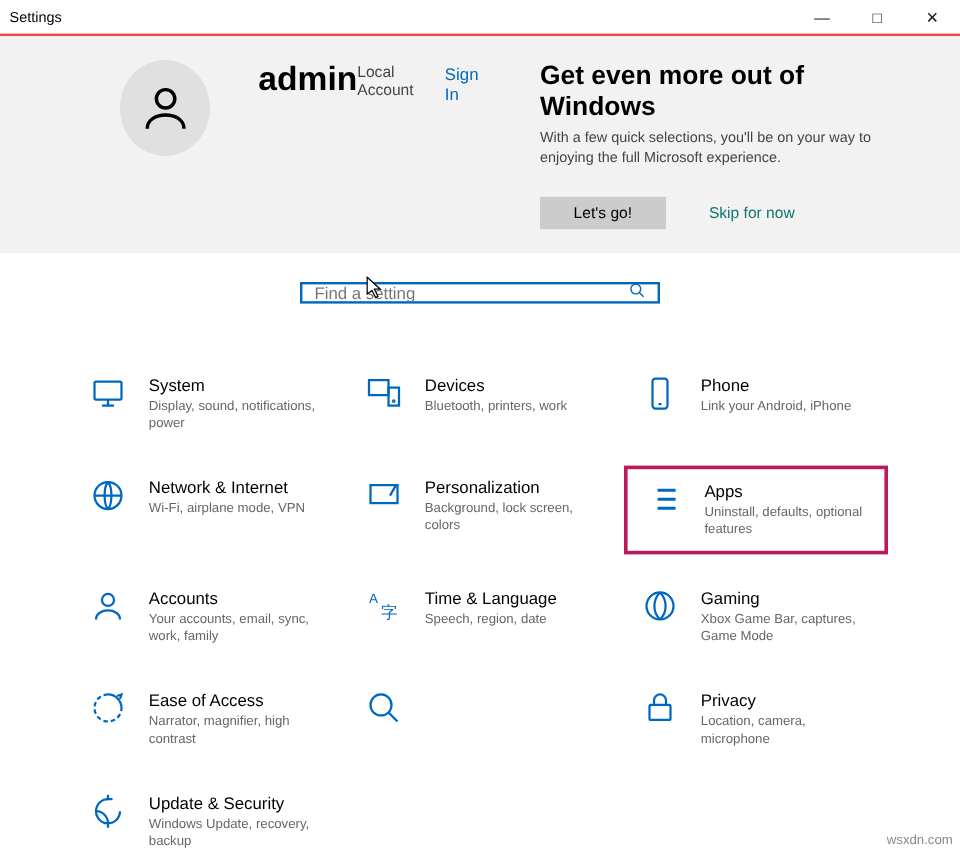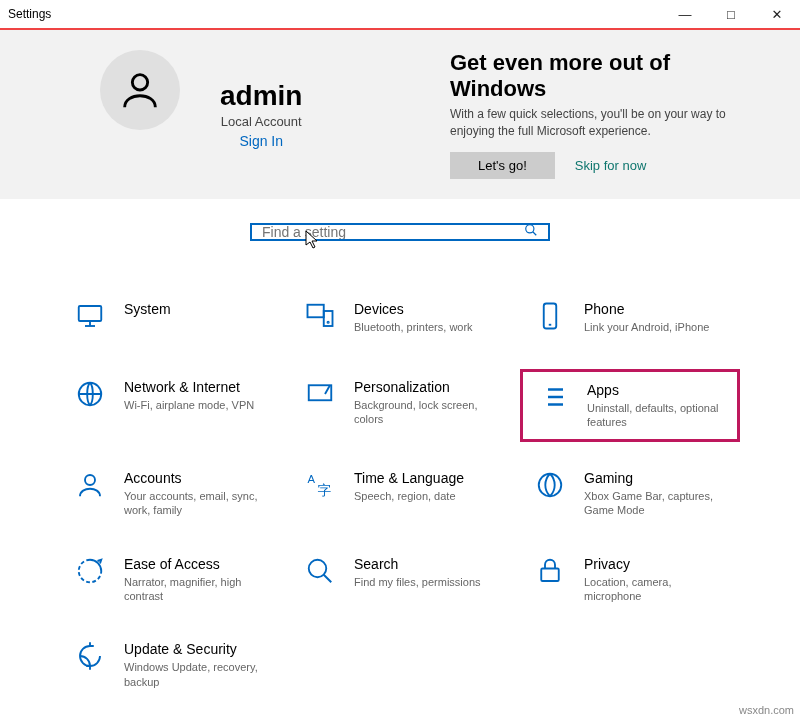--- a/index.html
+++ b/index.html
@@ -5,47 +5,47 @@
 * { margin: 0; padding: 0; box-sizing: border-box; font-family: "Segoe UI", sans-serif; }
 body { width: 800px; height: 718px; background: #fff; color: #000; font-size: 14px; position: relative; }
 
 .titlebar { height: 30px; display: flex; align-items: center; padding: 0 0 0 8px; background: #fff; border-bottom: 2px solid #ef4444; }
 .titlebar .title { font-size: 12px; }
 .titlebar .win-controls { margin-left: auto; display: flex; }
 .titlebar .win-controls div { width: 46px; height: 30px; display: flex; align-items: center; justify-content: center; font-size: 13px; color: #222; cursor: default; }
 
 .header { background: #f2f2f2; padding: 20px 40px 20px 100px; display: flex; gap: 40px; }
 .avatar { width: 80px; height: 80px; border-radius: 50%; background: #e0e0e0; display: flex; align-items: center; justify-content: center; }
-.user-info { display: flex; flex-direction: column; justify-content: center; text-align: center; }
+.user-info { display: flex; justify-content: center; }
 .user-name { font-size: 28px; font-weight: 600; }
 .user-sub { font-size: 13px; color: #444; margin-top: 2px; }
 .user-link { font-size: 14px; color: #0067c0; margin-top: 4px; cursor: pointer; }
 
 .promo { margin-left: auto; max-width: 310px; }
 .promo-title { font-size: 22px; font-weight: 600; }
 .promo-desc { font-size: 12px; color: #444; margin-top: 4px; line-height: 1.4; }
-.promo-actions { display: flex; align-items: center; gap: 20px; margin-top: 12px; }
+.promo-actions { display: flex; align-items: center; gap: 36px; margin-top: 24px; }
 .btn-go { background: #ccc; border: none; padding: 6px 28px; font-size: 13px; cursor: pointer; }
 .skip { color: #0f766e; font-size: 13px; cursor: pointer; }
 
 .search-row { display: flex; justify-content: center; margin: 24px 0 10px 0; }
 .search-box { width: 300px; height: 18px; border: 2px solid #0067c0; display: flex; align-items: center; padding: 0 10px; }
 .search-box input { border: none; outline: none; flex: 1; height: 100%; font-size: 14px; color: #555; background: transparent; }
 .search-box .sicon { color: #0067c0; font-size: 14px; }
 
 .cursor { position: absolute; left: 305px; top: 230px; pointer-events: none; }
 
 .grid { display: grid; grid-template-columns: repeat(3, 1fr); gap: 18px 10px; padding: 40px 60px 20px 60px; }
 .card { display: flex; gap: 16px; padding: 10px 12px; cursor: pointer; }
 .card.highlight { border: 3px solid #be185d; }
 .card .icon { width: 36px; height: 40px; display: flex; align-items: flex-start; justify-content: center; color: #0067c0; flex-shrink: 0; }
 .card .label { font-size: 14px; font-weight: 400; color: #000; }
 .card .desc { font-size: 11px; color: #666; margin-top: 3px; line-height: 1.3; }
 
-.watermark { position: absolute; right: 6px; bottom: 2px; font-size: 11px; color: #888; }
+.watermark { position: absolute; right: 6px; bottom: 12px; font-size: 11px; color: #888; }
 </style>
 </head>
 <body>
 
 <div class="titlebar">
   <span class="title">Settings</span>
   <div class="win-controls">
     <div>—</div>
     <div>□</div>
     <div>✕</div>
@@ -94,20 +94,21 @@
     <div class="card">
       <div class="icon">
         <svg viewBox="0 0 24 24" width="30" height="30" fill="none" stroke="#0067c0" stroke-width="1.5">
           <rect x="3" y="4" width="18" height="12" rx="1"></rect>
           <line x1="8" y1="20" x2="16" y2="20"></line>
           <line x1="12" y1="16" x2="12" y2="20"></line>
         </svg>
       </div>
       <div>
         <div class="label">System</div>
+        <div class="desc">Display, sound, notifications, power</div>
       </div>
     </div>
     <div class="card">
       <div class="icon">
         <svg viewBox="0 0 24 24" width="30" height="30" fill="none" stroke="#0067c0" stroke-width="1.5">
           <rect x="2" y="3" width="13" height="10"></rect>
           <rect x="15" y="8" width="7" height="12"></rect>
           <circle cx="18.5" cy="17" r="0.5"></circle>
         </svg>
       </div>
@@ -217,24 +218,20 @@
         <div class="desc">Narrator, magnifier, high contrast</div>
       </div>
     </div>
     <div class="card">
       <div class="icon">
         <svg viewBox="0 0 24 24" width="30" height="30" fill="none" stroke="#0067c0" stroke-width="1.5">
           <circle cx="10" cy="10" r="7"></circle>
           <line x1="21" y1="21" x2="15" y2="15"></line>
         </svg>
       </div>
-      <div>
-        <div class="label">Search</div>
-        <div class="desc">Find my files, permissions</div>
-      </div>
     </div>
     <div class="card">
       <div class="icon">
         <svg viewBox="0 0 24 24" width="30" height="30" fill="none" stroke="#0067c0" stroke-width="1.5">
           <rect x="5" y="10" width="14" height="10" rx="1"></rect>
           <path d="M8 10 V7 a4 4 0 0 1 8 0 v3"></path>
         </svg>
       </div>
       <div>
         <div class="label">Privacy</div>

